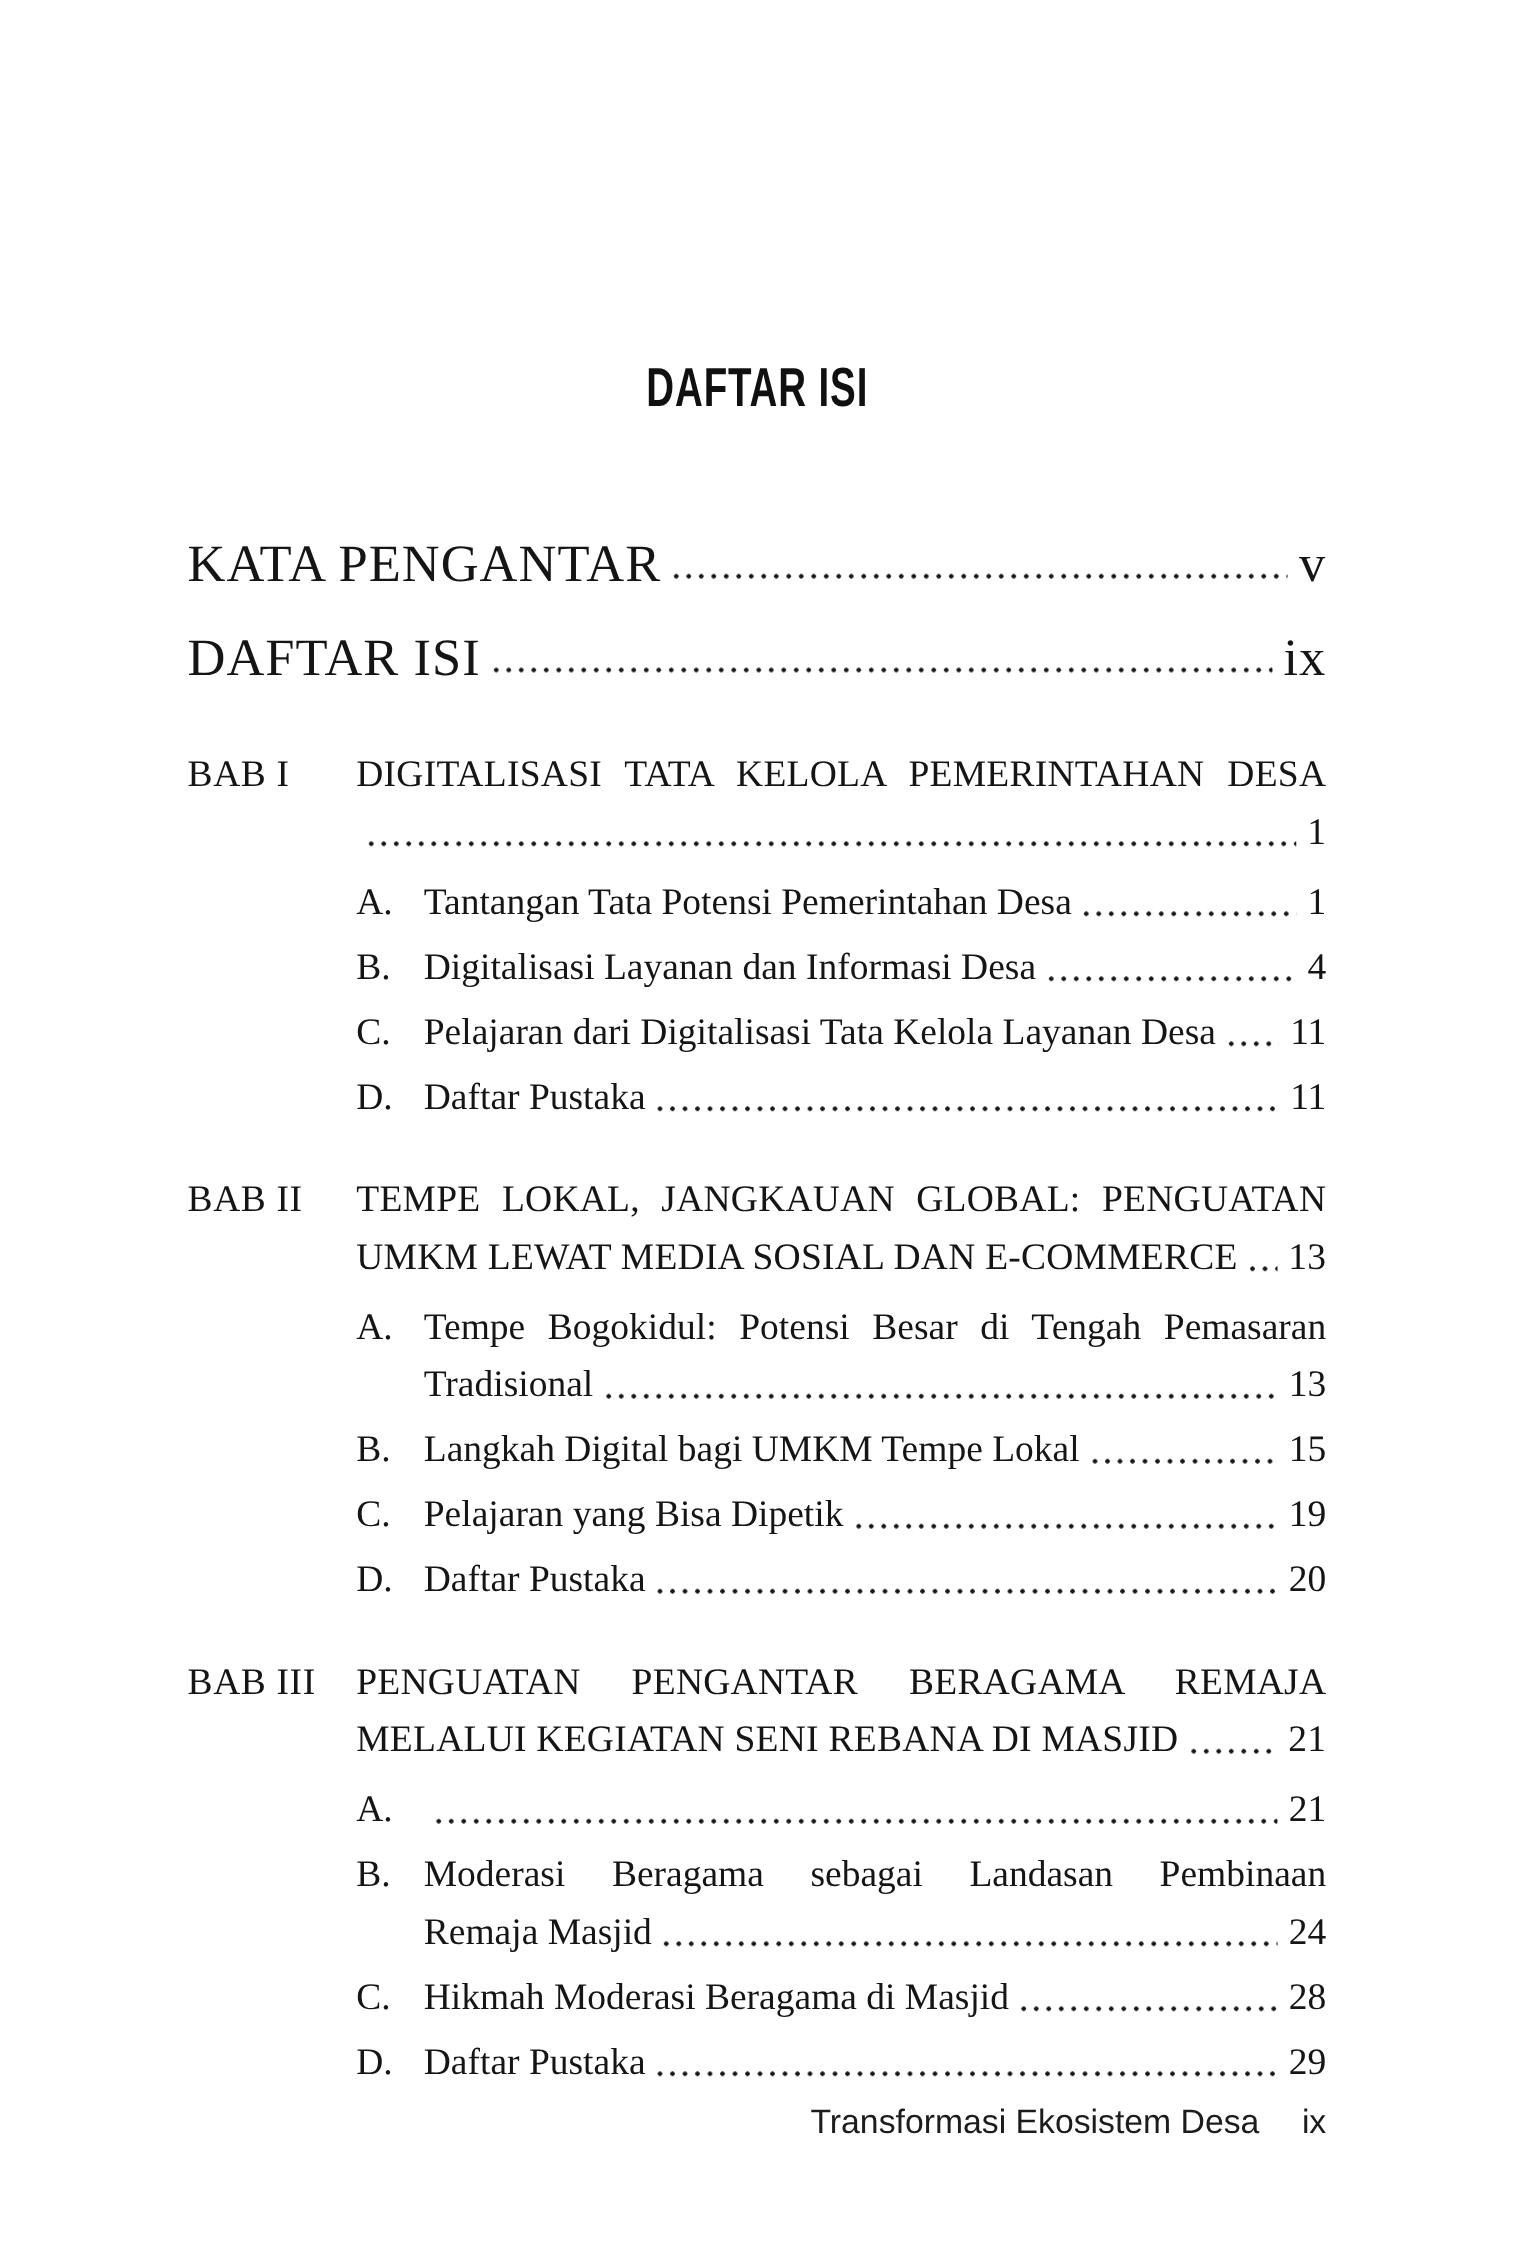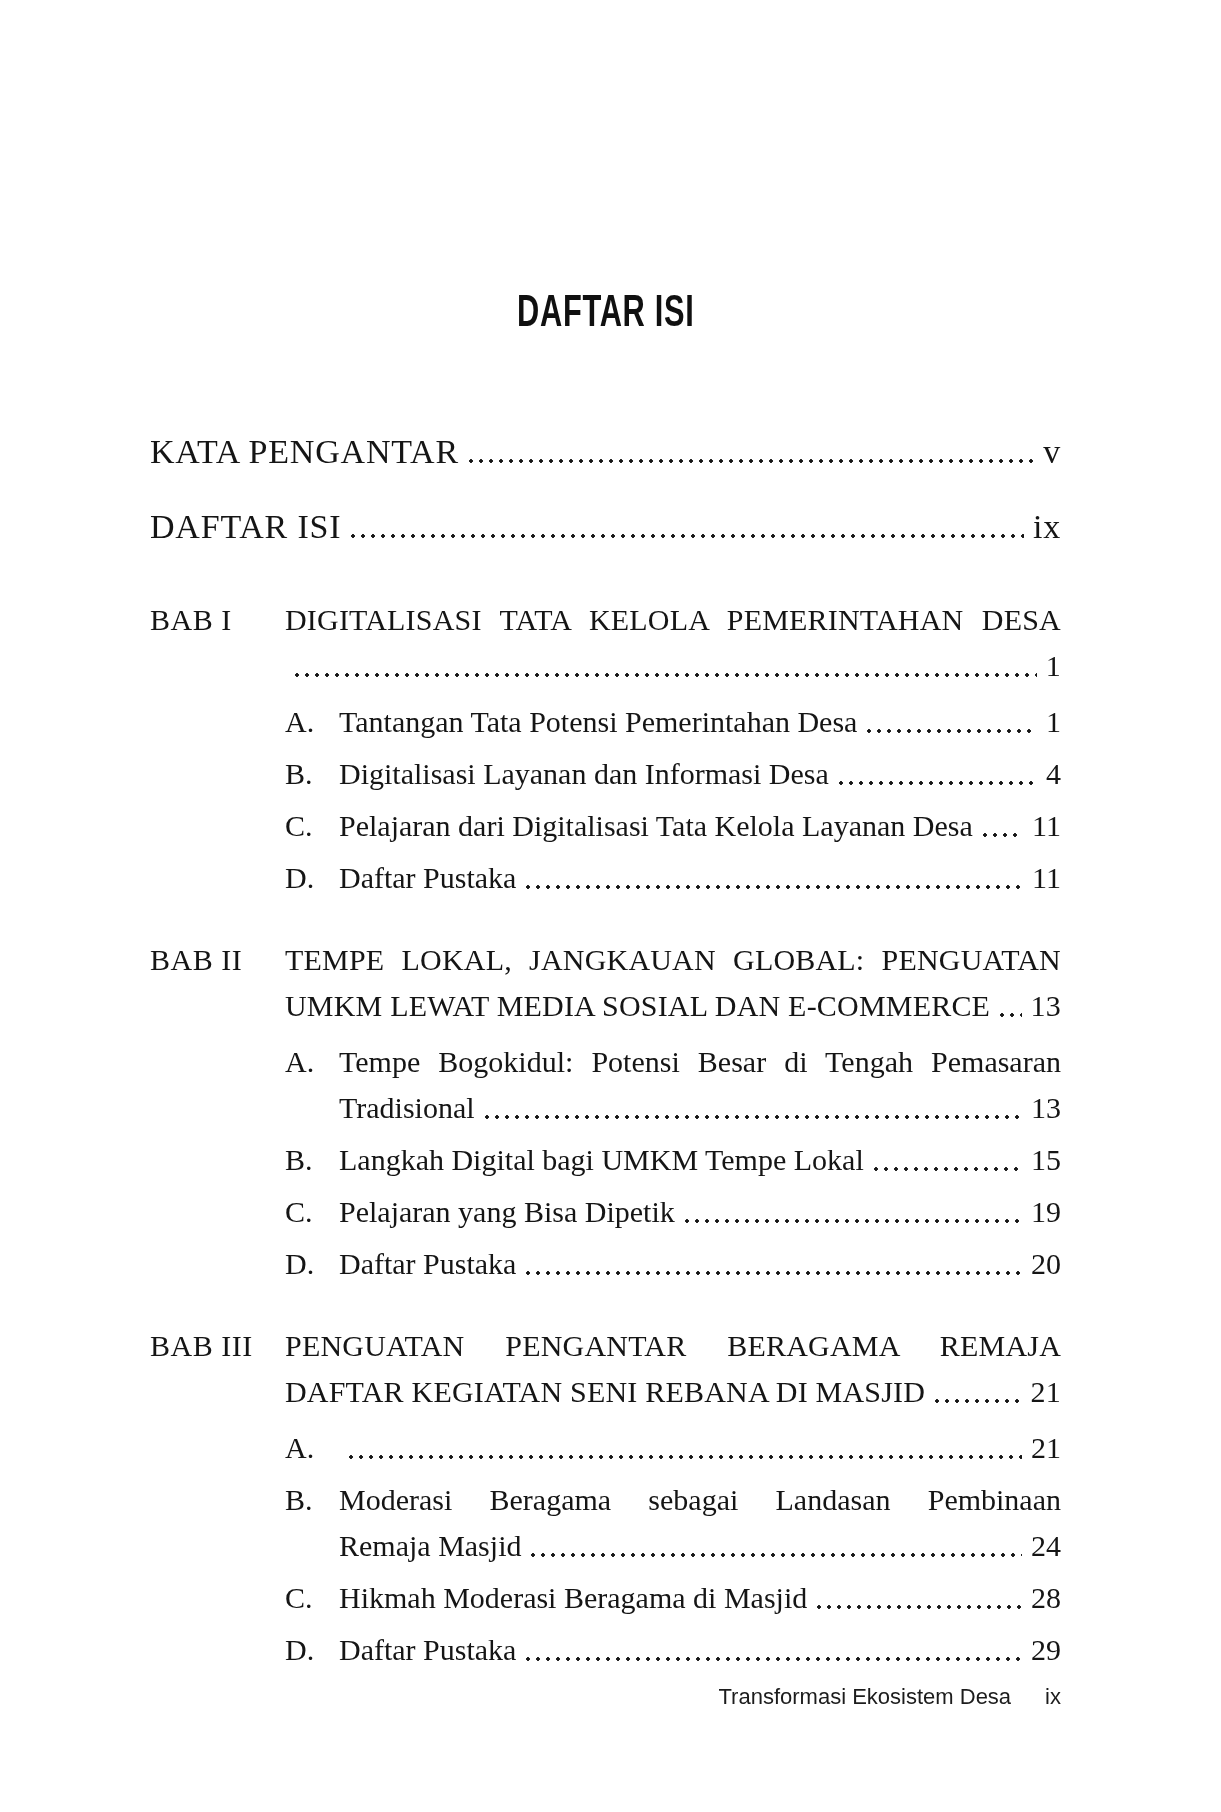--- a/index.html
+++ b/index.html
@@ -40,39 +40,39 @@
     min-width: 14px;
     margin: 0 9px 0 7px;
     background-image: radial-gradient(circle, #161616 1.55px, rgba(0,0,0,0) 2px);
     background-size: 10px 28px;
     background-position: 0 100%;
     background-repeat: repeat-x;
   }
   .just { text-align: justify; text-align-last: justify; }
 
   .front { margin-bottom: 47px; }
-  .front-row { font-size: 34px; letter-spacing: 0.8px; font-family: Liberation Serif, serif; }
+  .front-row { font-size: 42px; letter-spacing: 0.8px; font-family: Liberation Serif, serif; }
   .front-row + .front-row { margin-top: 29px; }
 
   .chapter { font-size: 30px; }
   .chap-head { display: flex; margin-top: 36px; }
   .bab { width: 135px; flex: 0 0 135px; letter-spacing: 0.5px; }
   .chap-body { flex: 1 1 auto; min-width: 0; letter-spacing: 0.2px; }
 
   .sections { margin-top: 10px; margin-left: 135px; font-size: 30px; }
   .section { display: flex; margin-bottom: 6px; }
   .letter { width: 54px; flex: 0 0 54px; }
   .sec-body { flex: 1 1 auto; min-width: 0; }
 
   .footer {
     position: absolute;
     top: 1682px;
     right: 160px;
     font-family: "Liberation Sans", "DejaVu Sans", sans-serif;
-    font-size: 22px;
+    font-size: 27px;
     line-height: 30px;
     color: #1c1c1c;
     white-space: nowrap;
   }
   .footer .footer-pg { margin-left: 34px; }
 </style>
 </head>
 <body>
 
 <div class="content">
@@ -203,21 +203,21 @@
       </div>
     </div>
   </div>
 
   <div class="chapter">
     <div class="chap-head">
       <div class="bab line">BAB III</div>
       <div class="chap-body">
         <div class="line just">PENGUATAN PENGANTAR BERAGAMA REMAJA</div>
         <div class="row line">
-          <span class="txt">DAFTAR KEGIATAN SENI REBANA DI MASJID</span>
+          <span class="txt">MELALUI KEGIATAN SENI REBANA DI MASJID</span>
           <span class="leader"></span>
           <span class="pg">21</span>
         </div>
       </div>
     </div>
     <div class="sections">
       <div class="section">
         <span class="letter line">A.</span>
         <div class="sec-body">
           <div class="row line">

